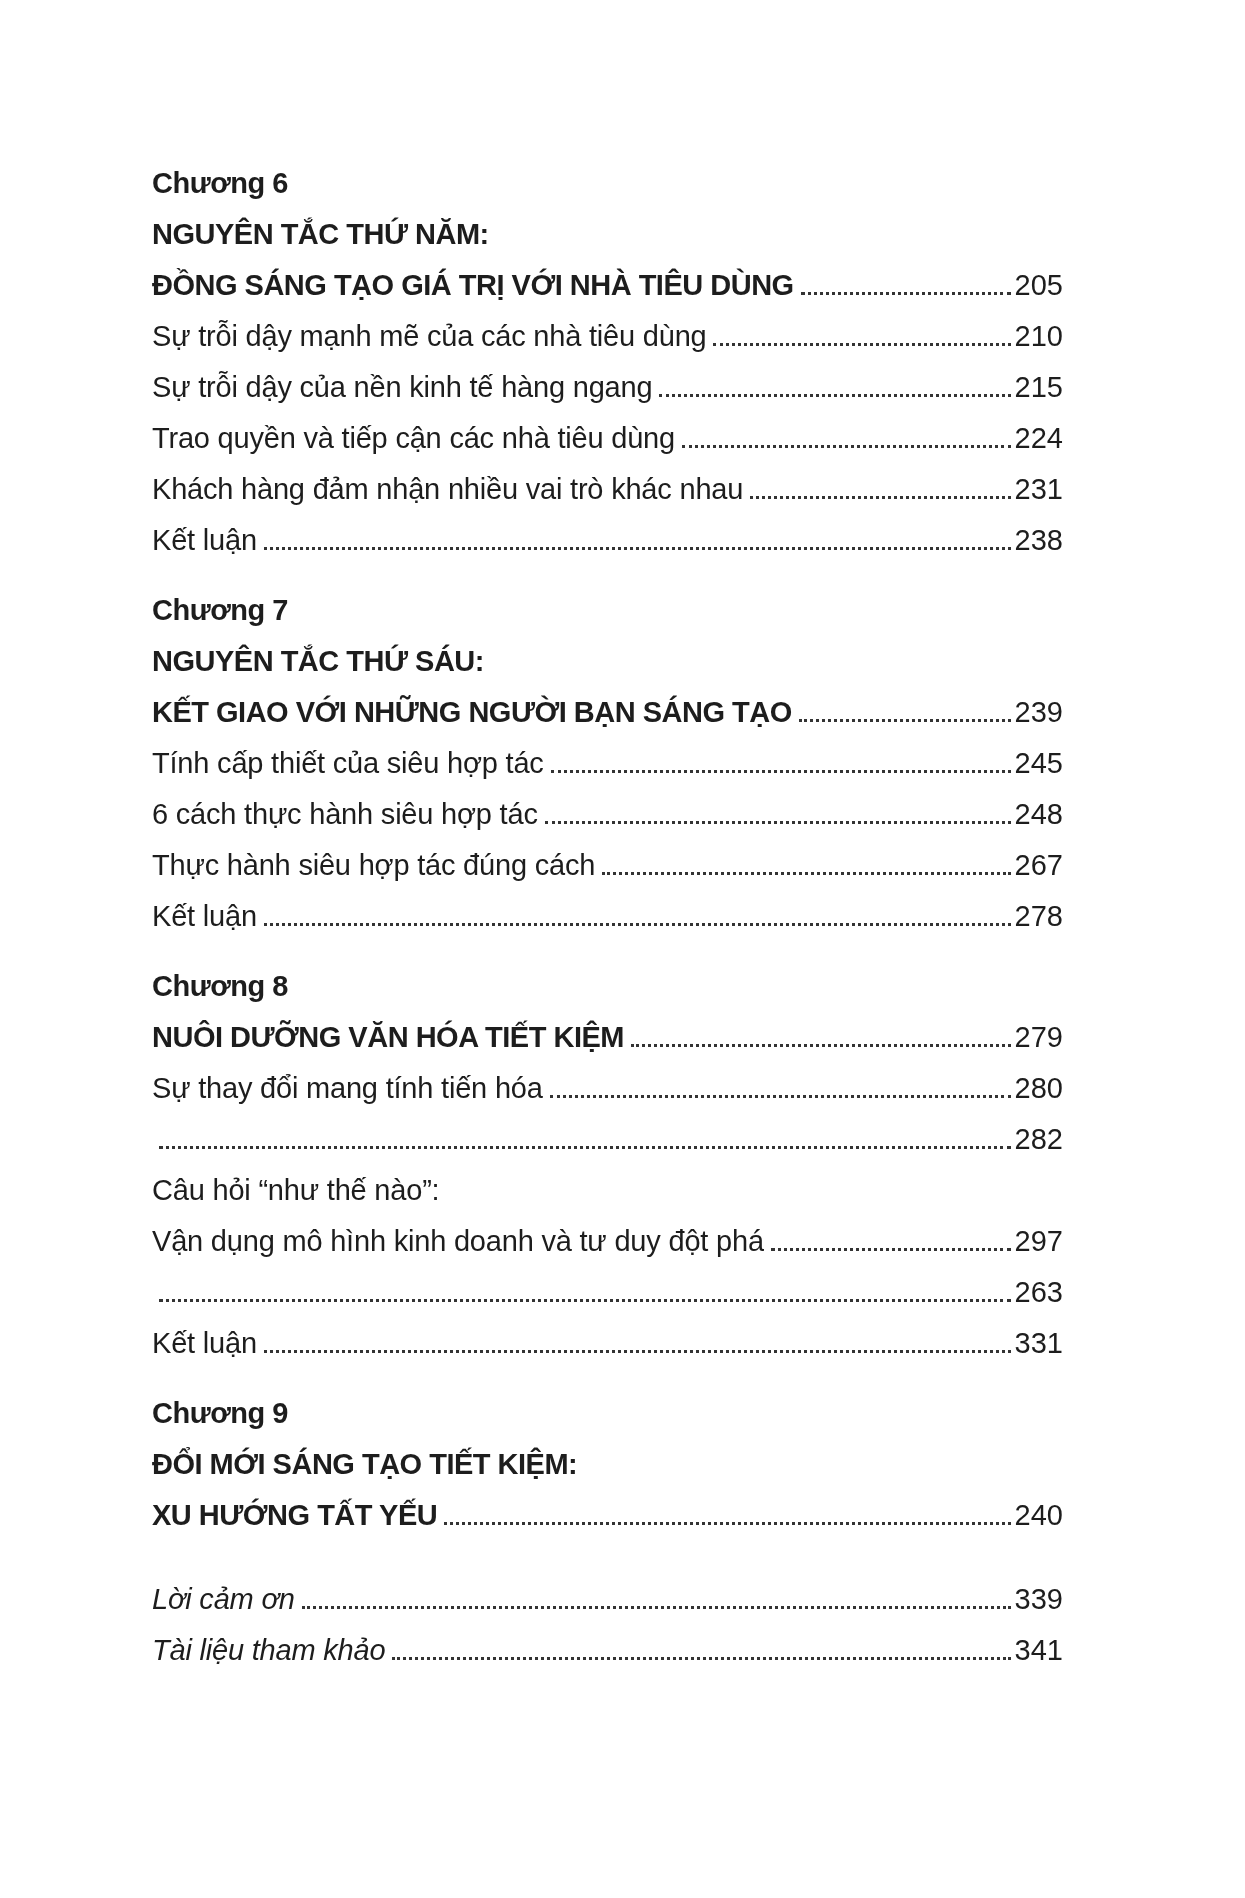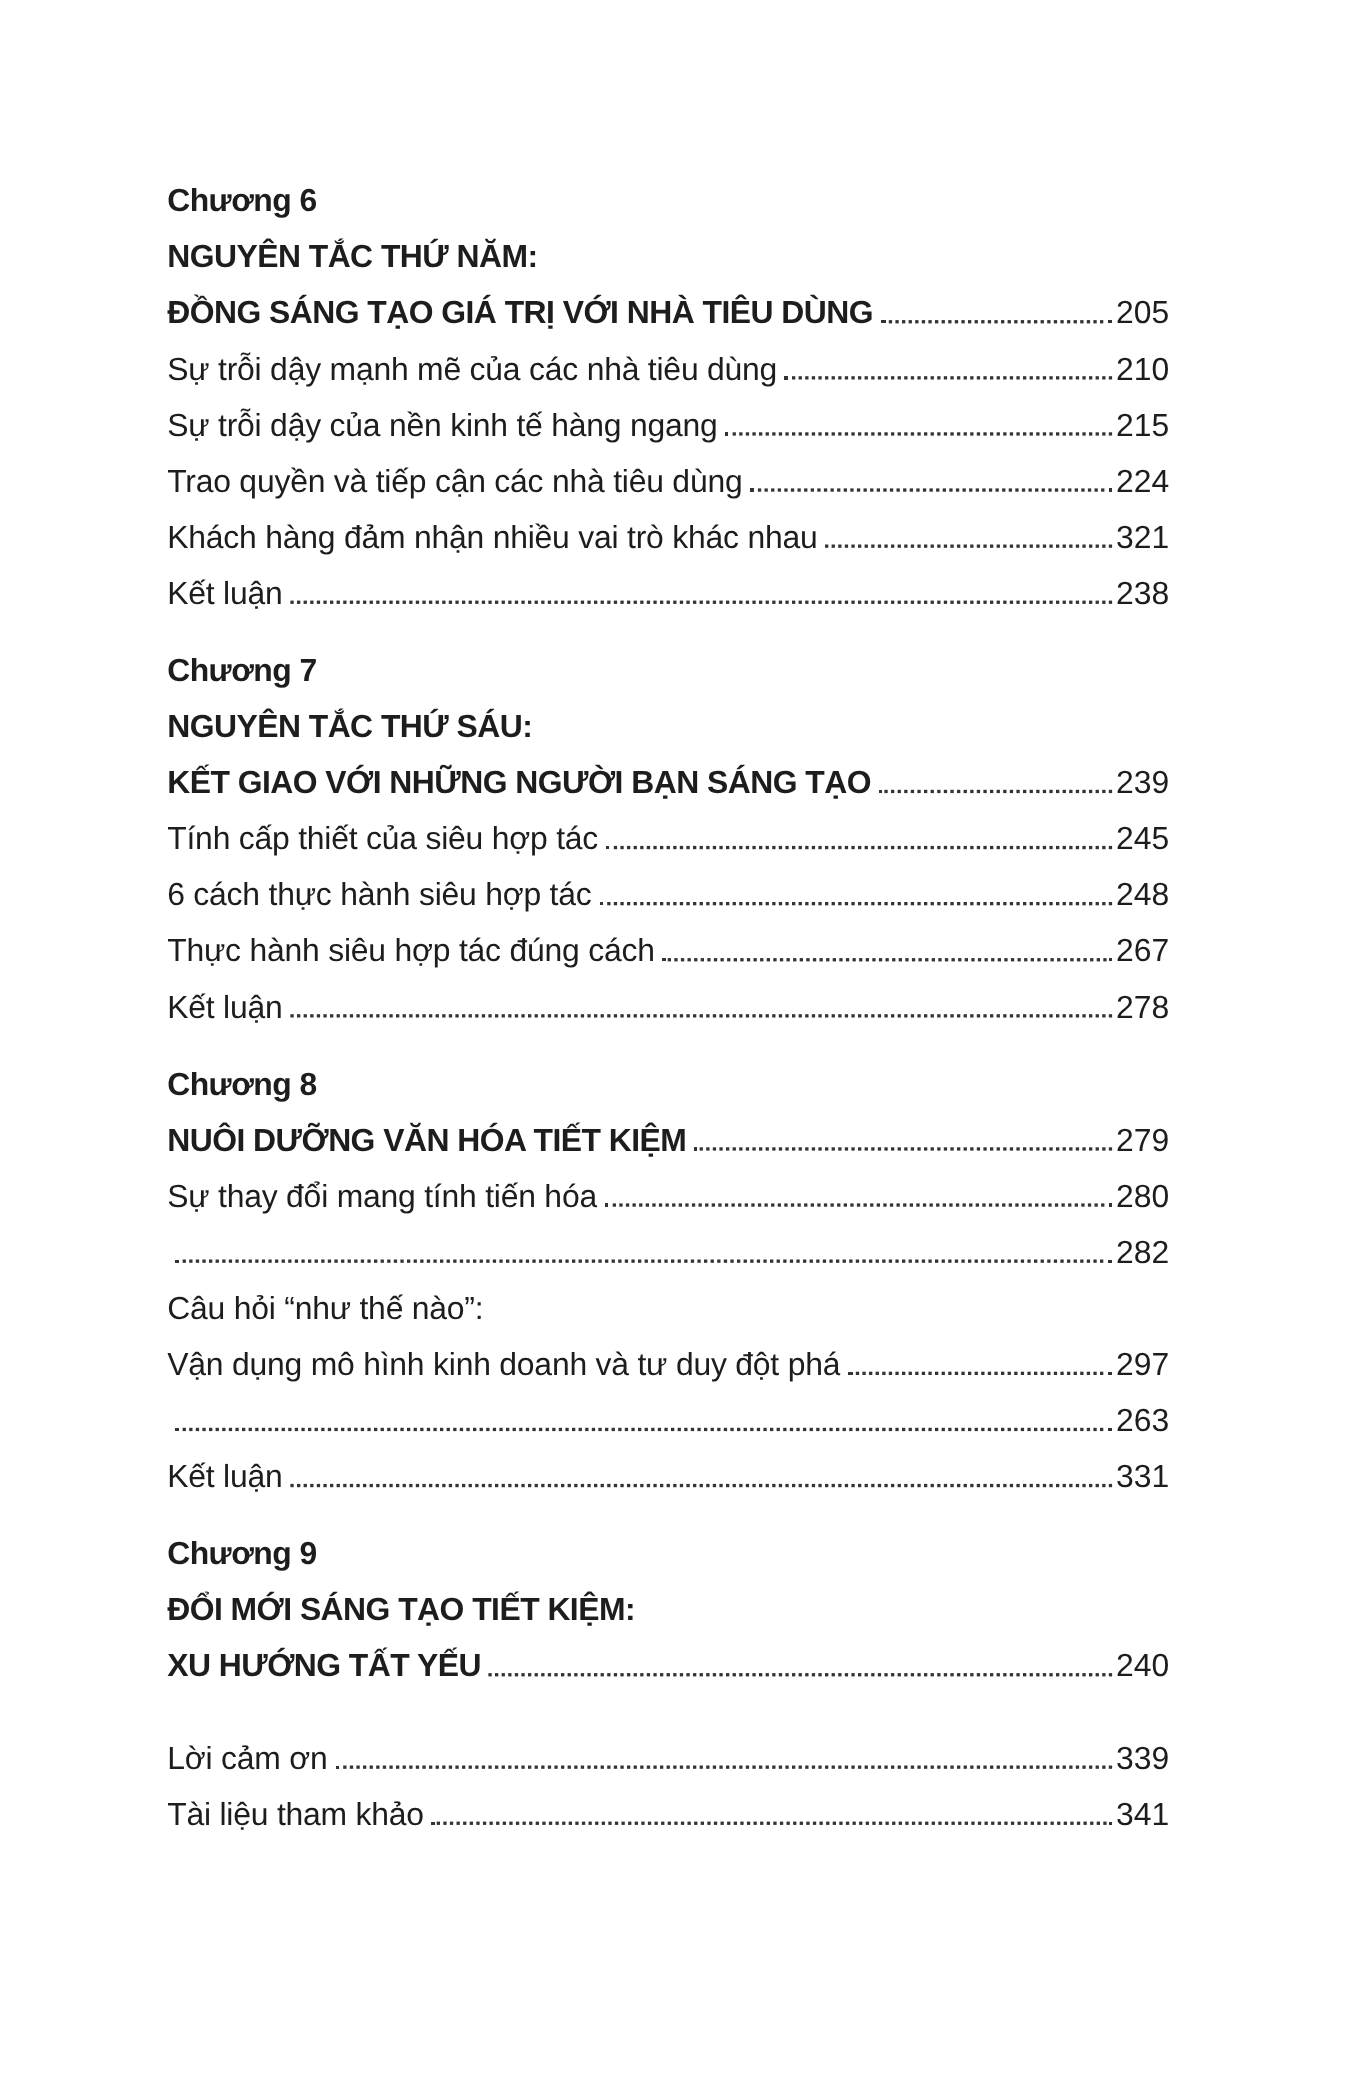--- a/index.html
+++ b/index.html
@@ -26,21 +26,21 @@
   .row {
     display: flex;
     align-items: baseline;
     font-size: 29px;
     line-height: 51px;
     letter-spacing: -0.2px;
     white-space: nowrap;
   }
   .lbl  { flex: 0 1 auto; overflow: hidden; }
   .b    { font-weight: bold; letter-spacing: -0.5px; }
-  .it   { }
+  .it   { font-style: italic; }
   .tight{ letter-spacing: -1.2px; }
   .dots {
     flex: 1 1 auto;
     min-width: 10px;
     margin: 0 4px 0 7px;
     border-bottom: 3px dotted #333333;
   }
   .pg {
     flex: 0 0 auto;
     font-weight: normal;
@@ -81,21 +81,21 @@
         <span class="pg">215</span>
       </div>
       <div class="row">
         <span class="lbl">Trao quyền và tiếp cận các nhà tiêu dùng</span>
         <span class="dots"></span>
         <span class="pg">224</span>
       </div>
       <div class="row">
         <span class="lbl">Khách hàng đảm nhận nhiều vai trò khác nhau</span>
         <span class="dots"></span>
-        <span class="pg">321</span>
+        <span class="pg">231</span>
       </div>
       <div class="row">
         <span class="lbl">Kết luận</span>
         <span class="dots"></span>
         <span class="pg">238</span>
       </div>
     </section>
 
     <section class="chapter">
       <div class="row">

